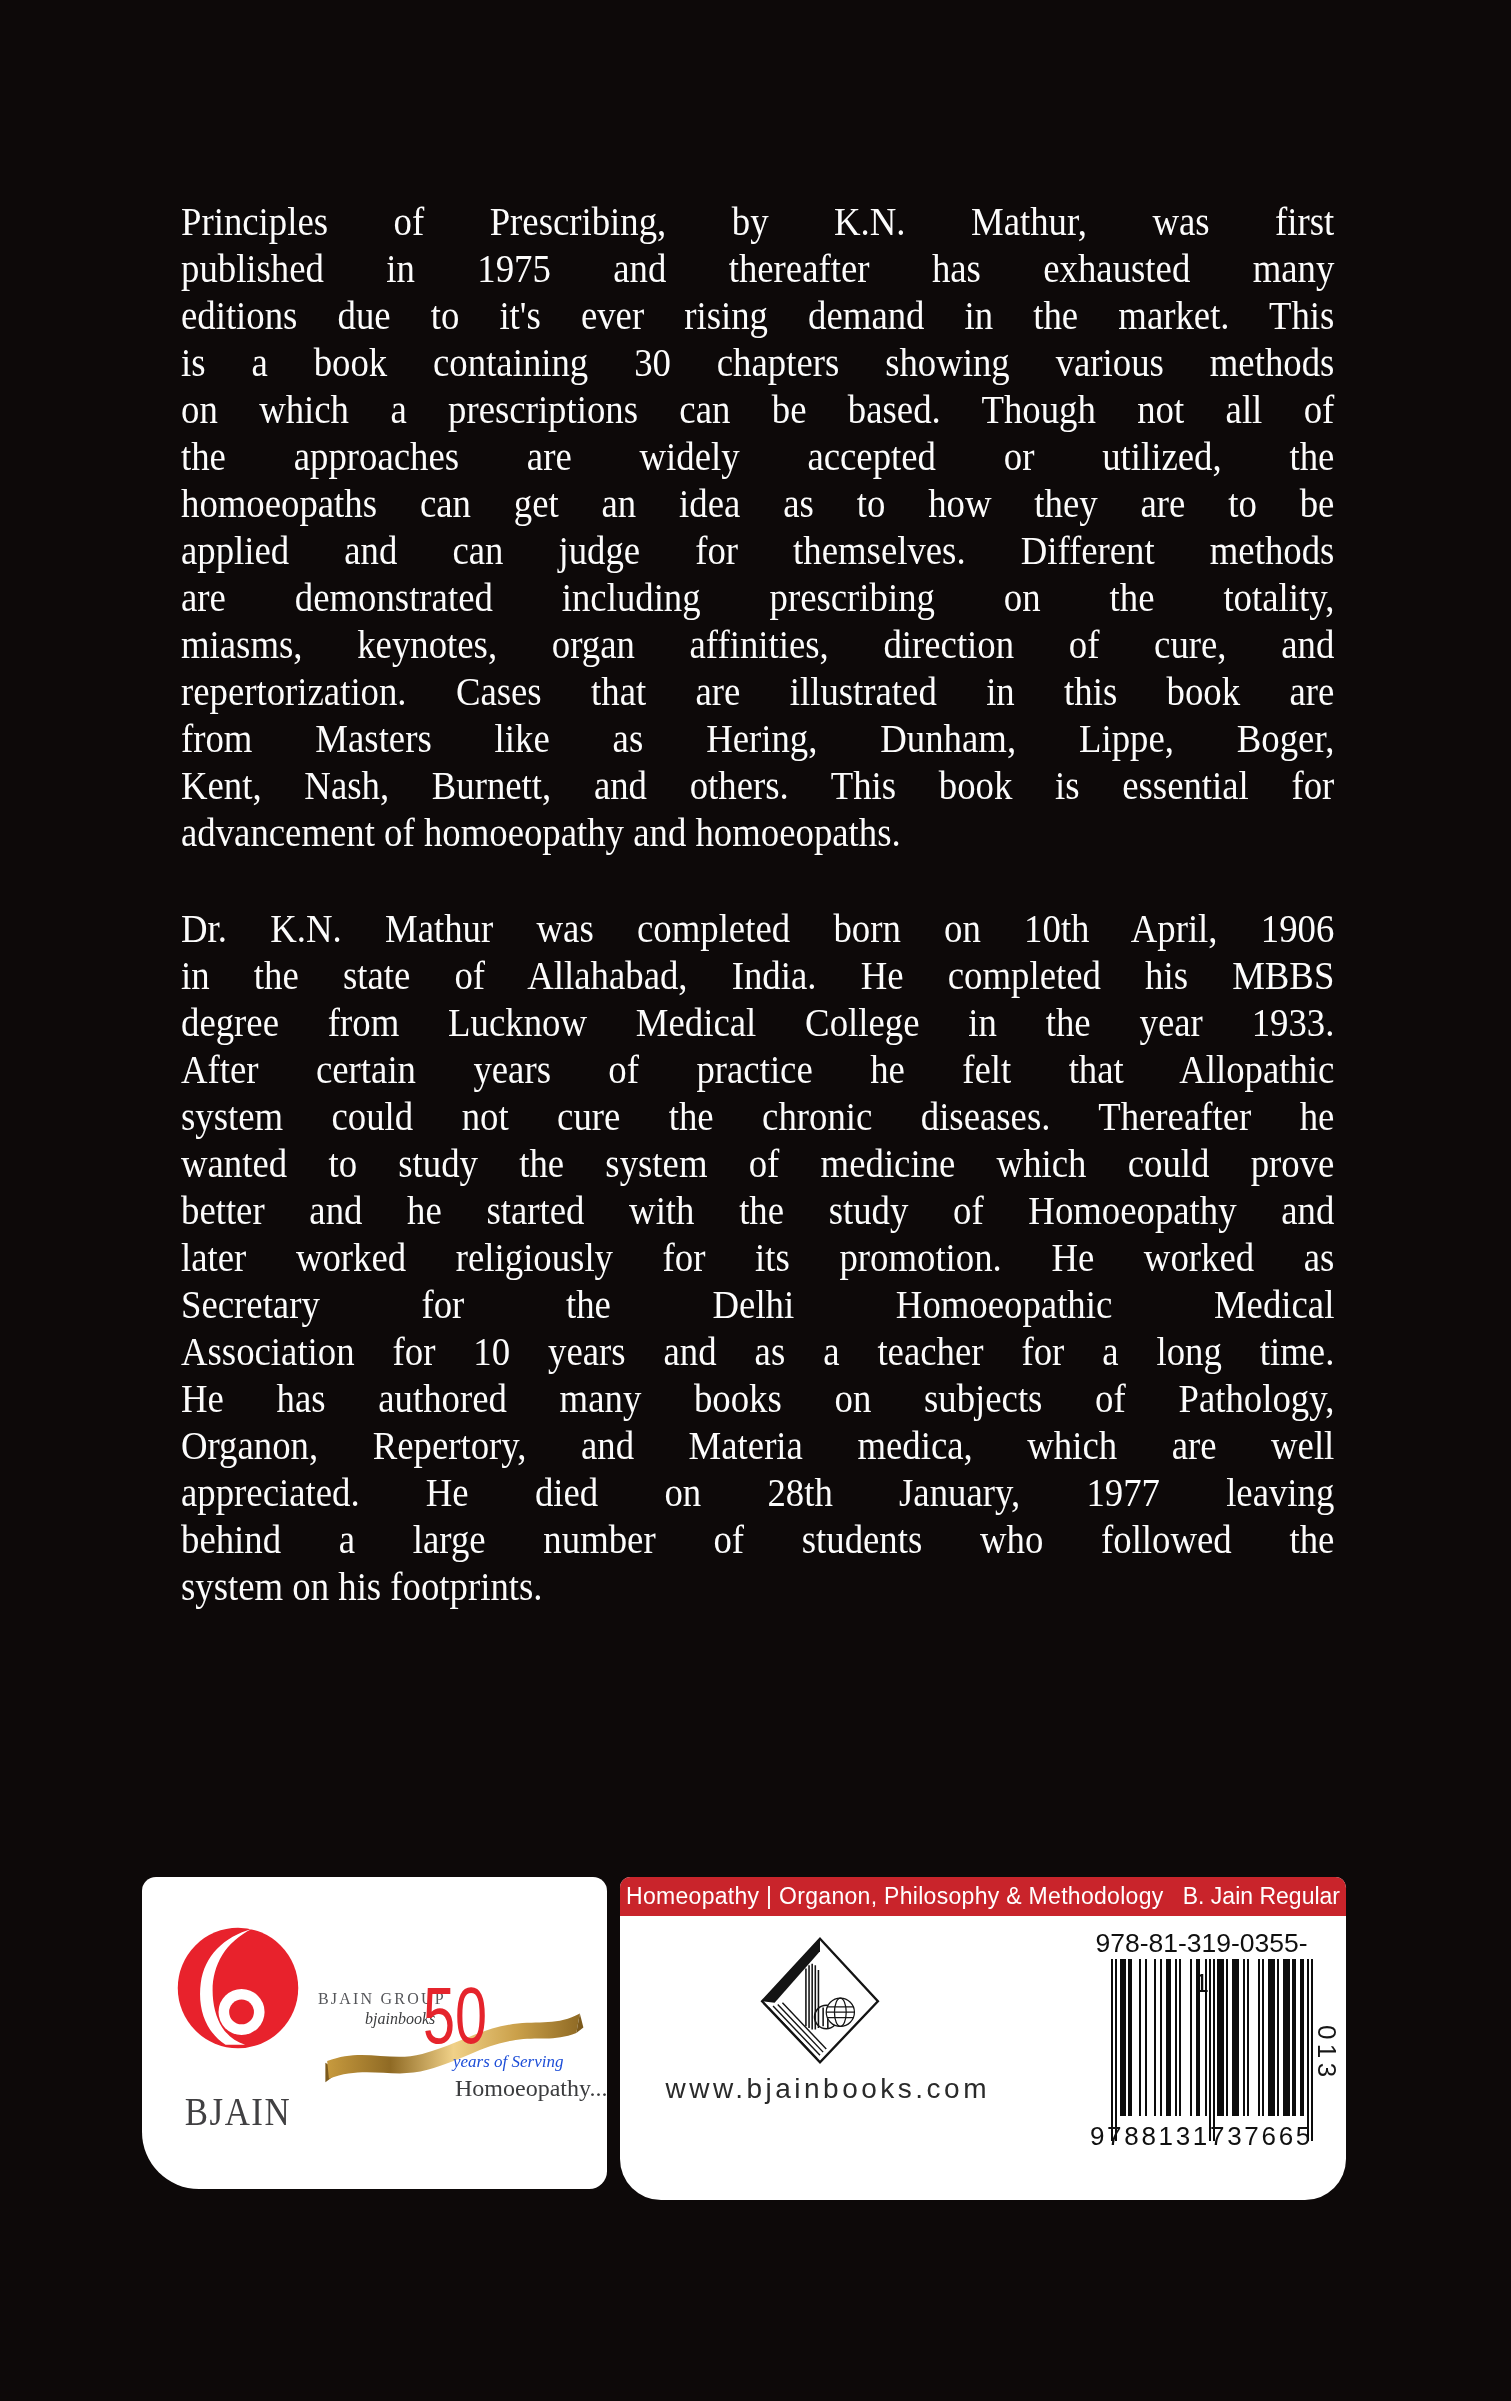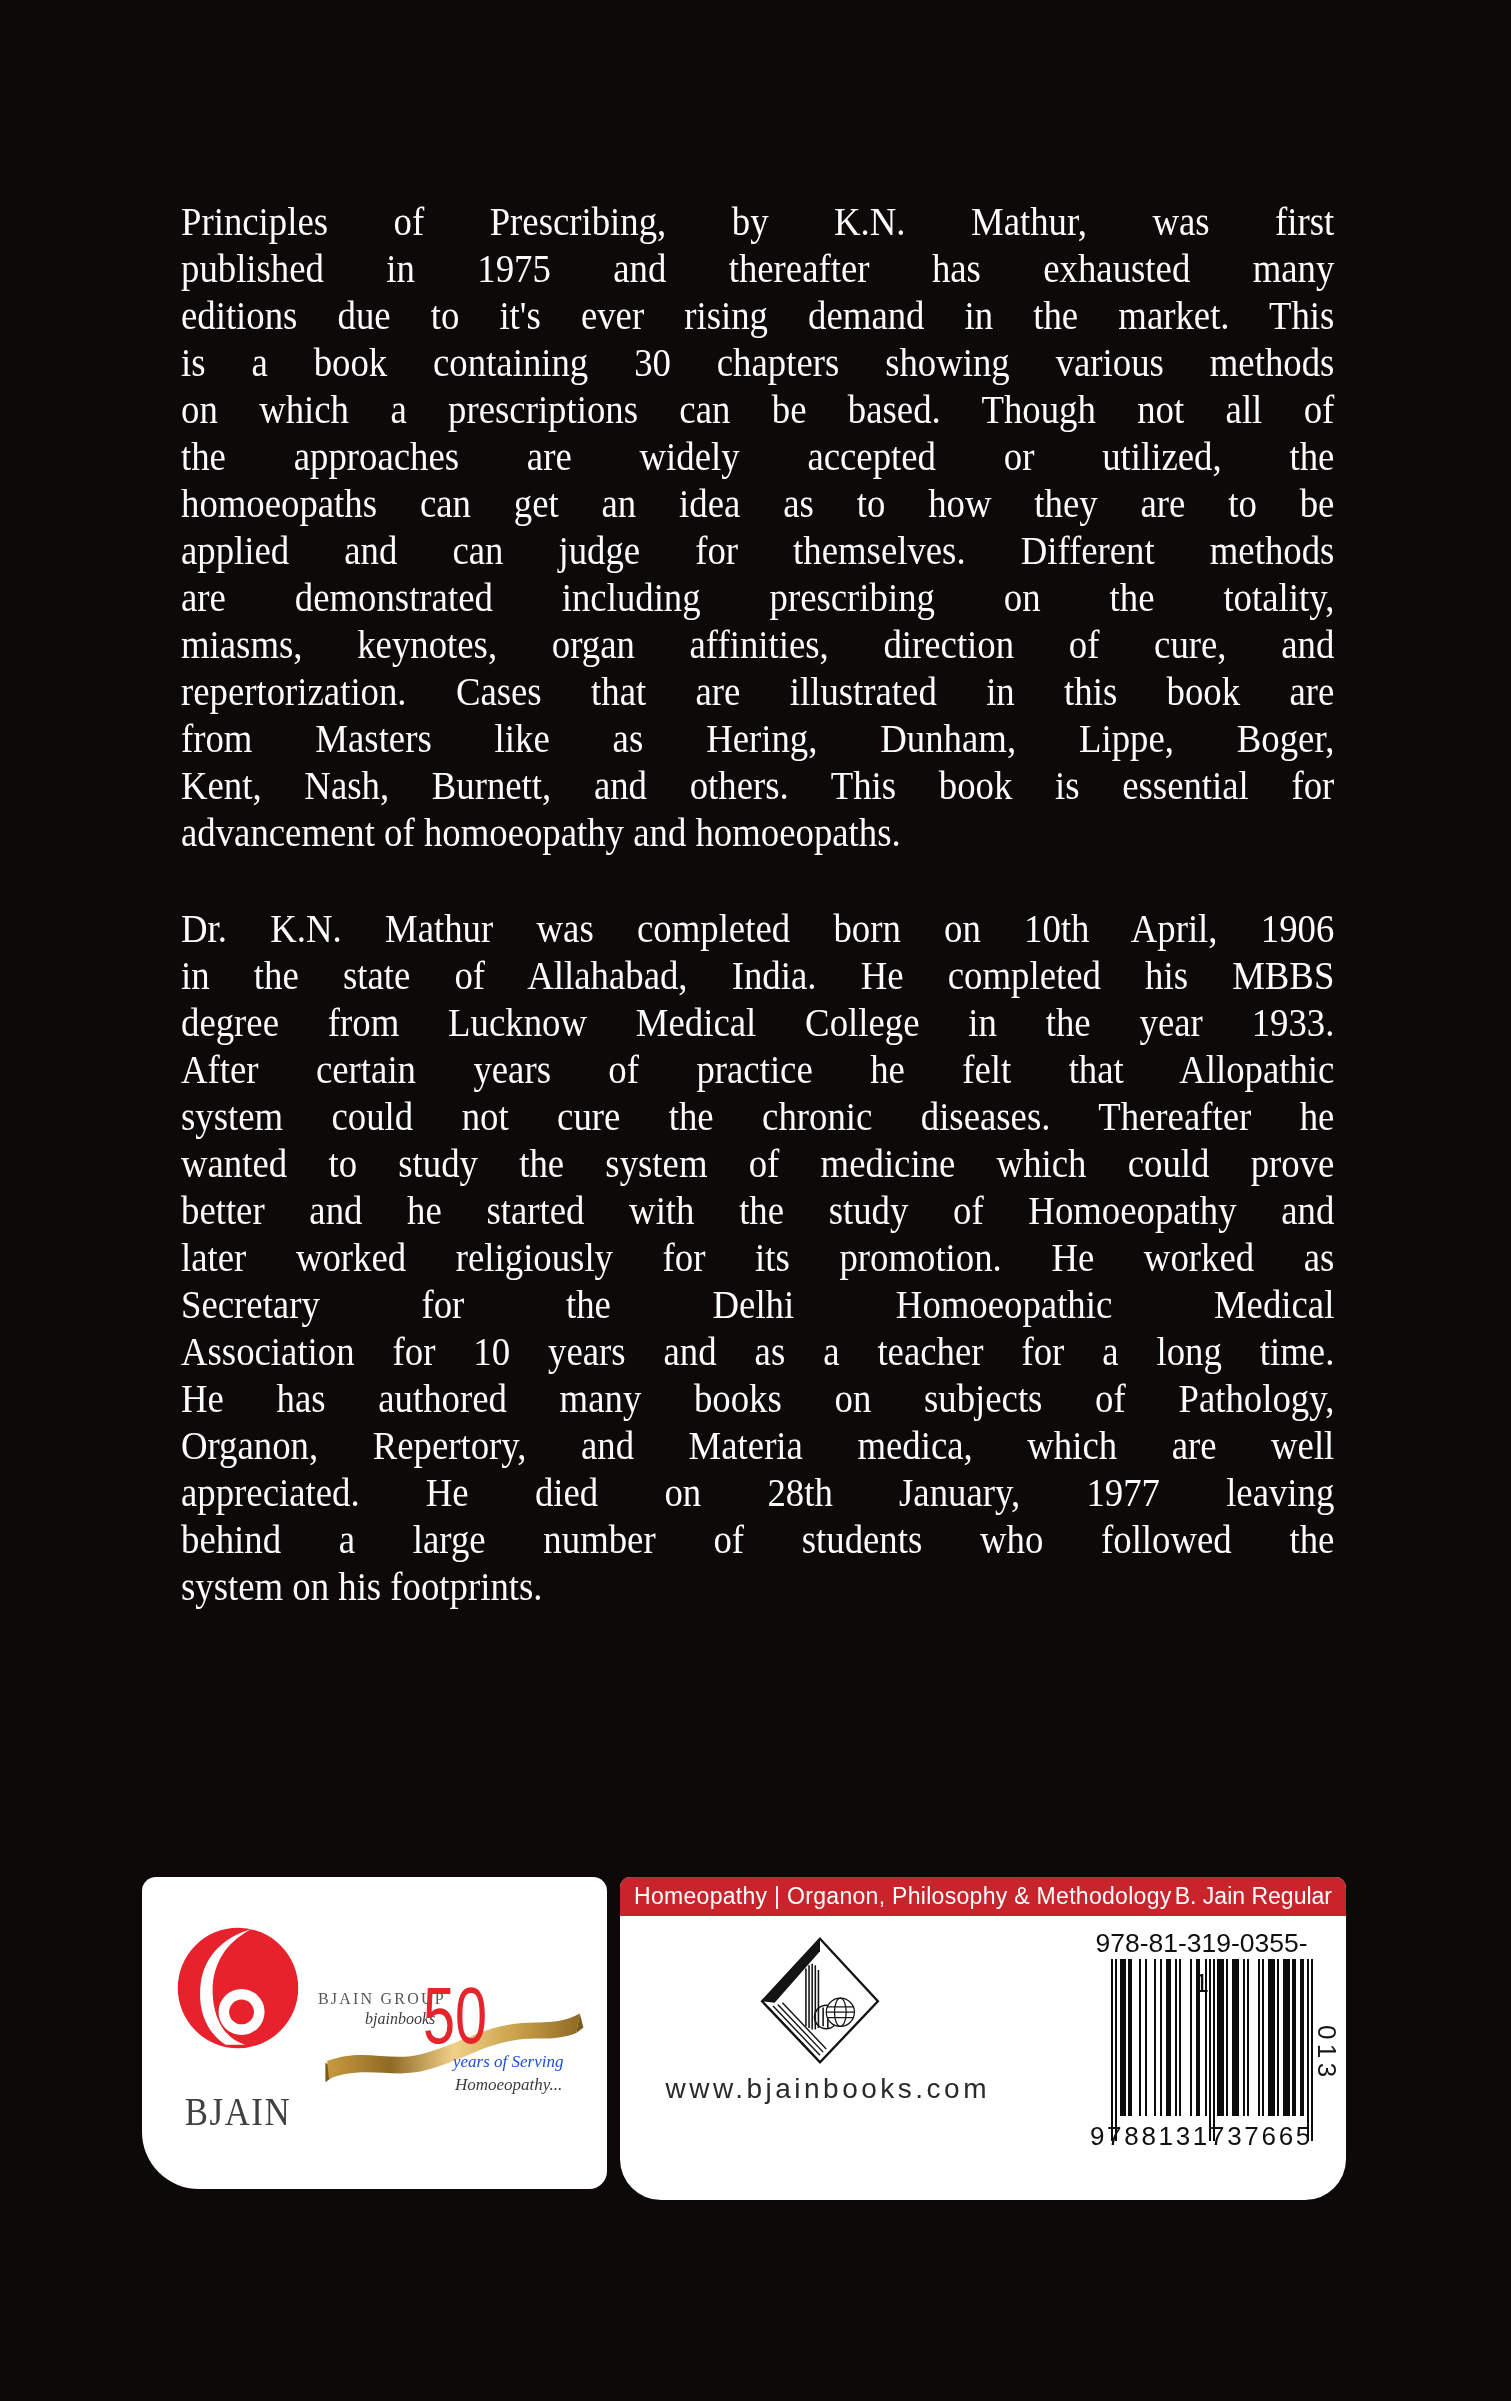--- a/index.html
+++ b/index.html
@@ -58,27 +58,27 @@
     font-style:italic; font-size:16px; color:#3c3d3f;
   }
   .ribbon{ position:absolute; left:181px; top:133px; width:261px; height:81px; }
   .fifty{
     position:absolute; left:281px; top:99px;
     font-family:"Liberation Sans", sans-serif;
     font-size:80px; line-height:80px; color:var(--fifty-red);
     transform:scaleX(0.72); transform-origin:0 0;
   }
   .tag1{ position:absolute; left:311px; top:175px; font-style:italic; font-size:17px; color:#1d4ed8; }
-  .tag2{ position:absolute; left:313px; top:198px; font-style:italic; font-size:17px; color:#3b3c3e; }
+  .tag2{ position:absolute; left:313px; top:198px; font-size:24px; color:#3b3c3e; }
 
   
   .cat-bar{
     height:39px; background:var(--bar-red);
     display:flex; align-items:center; justify-content:space-between;
-    padding:0 14px;
+    padding:0 6px;
     font-family:"Liberation Sans", sans-serif; color:#fff;
   }
   .cat-left{ font-size:23px; letter-spacing:0.3px; }
   .cat-right{ font-size:23px; }
   .diamond-logo{ position:absolute; left:133px; top:57px; width:134px; height:133px; }
   .website{
     position:absolute; left:8.8px; top:196px; width:398px; text-align:center;
     font-family:"Liberation Sans", sans-serif;
     font-size:28px; letter-spacing:3.5px; color:#2a2a2a;
   }

